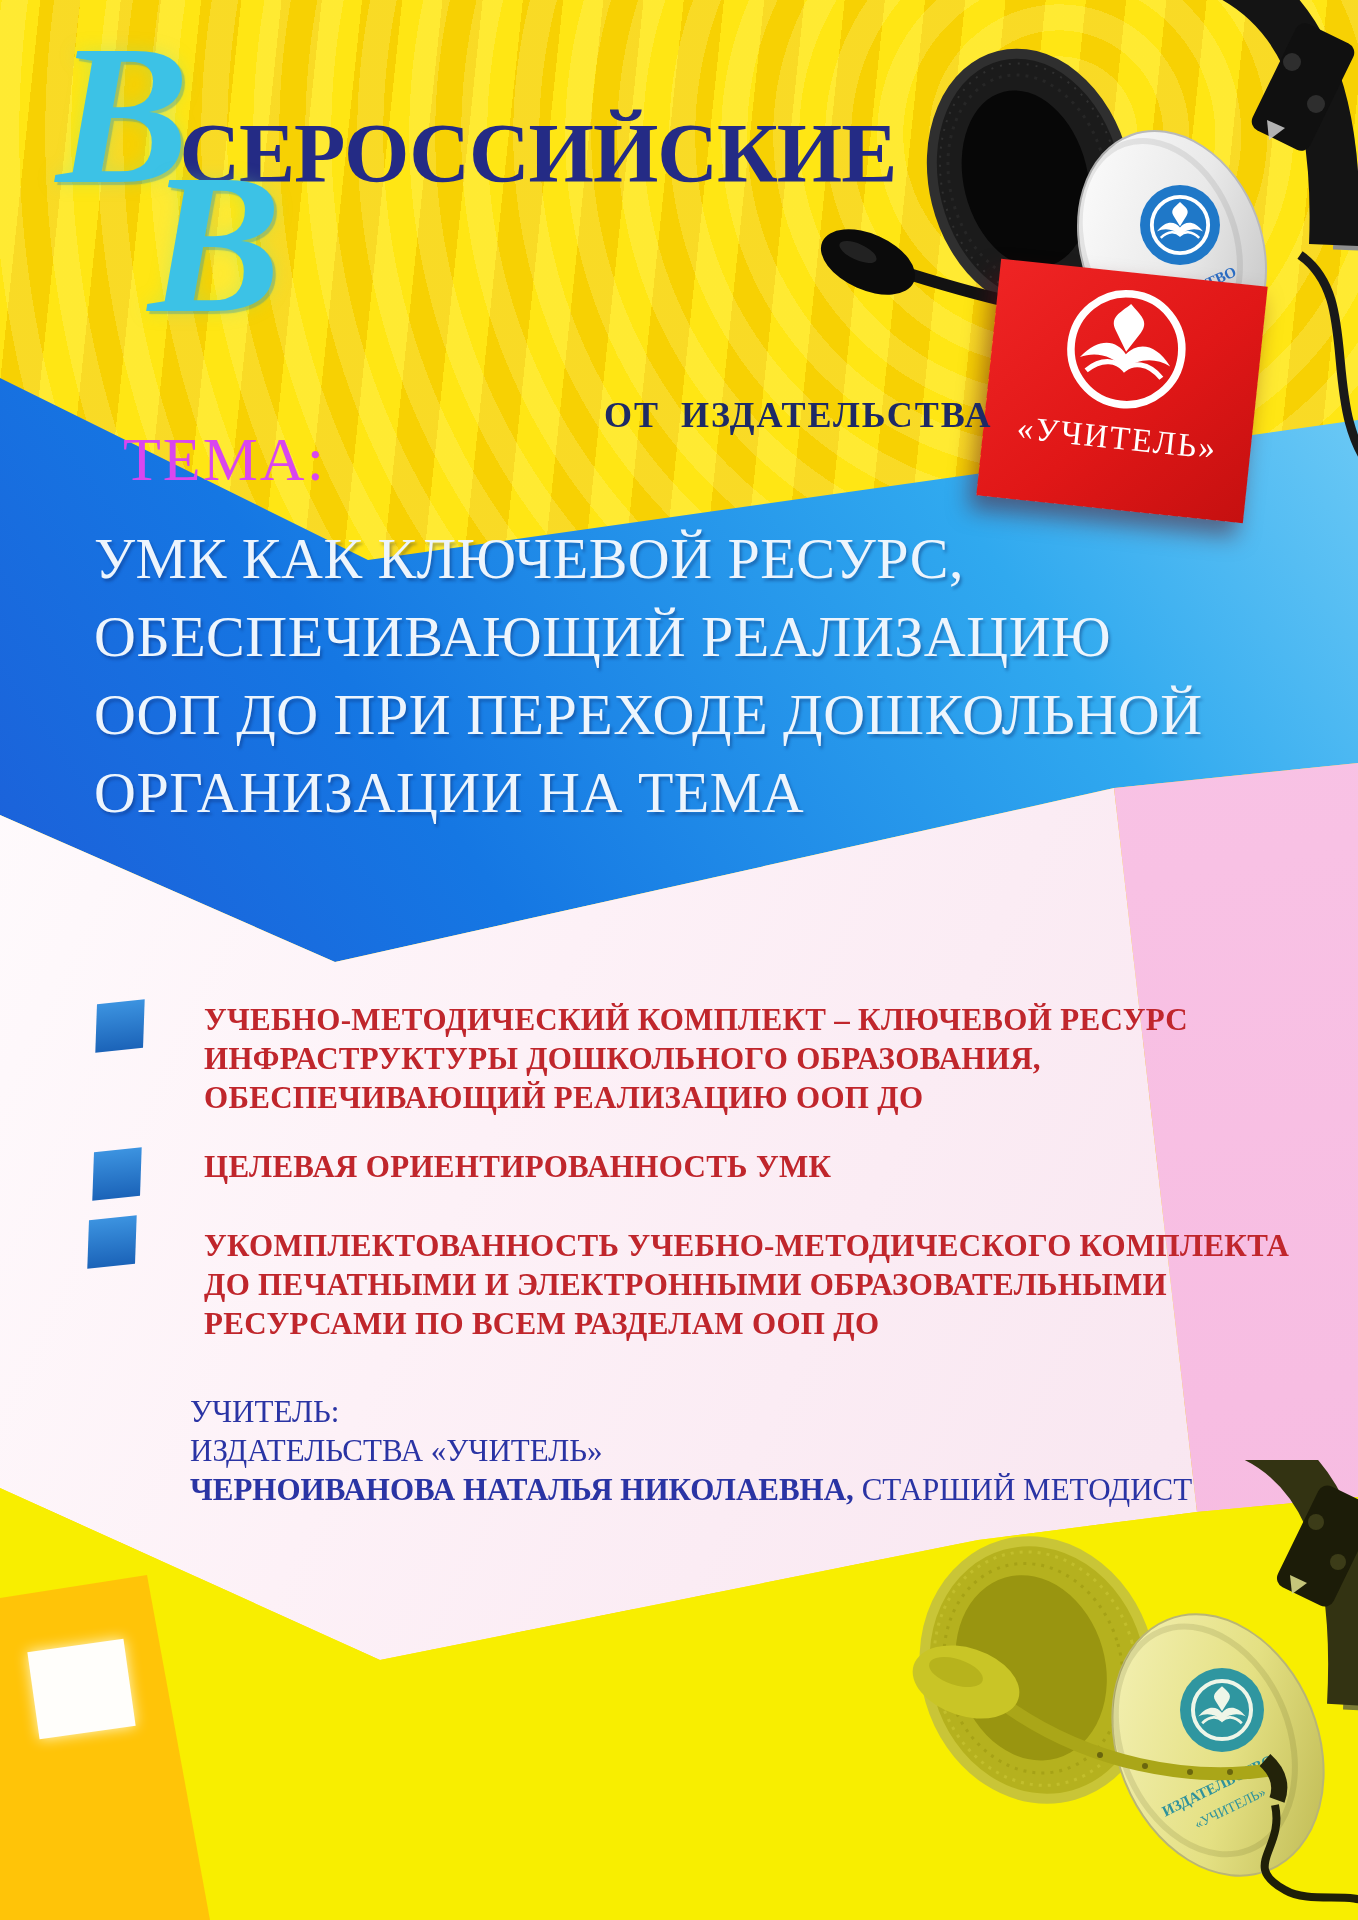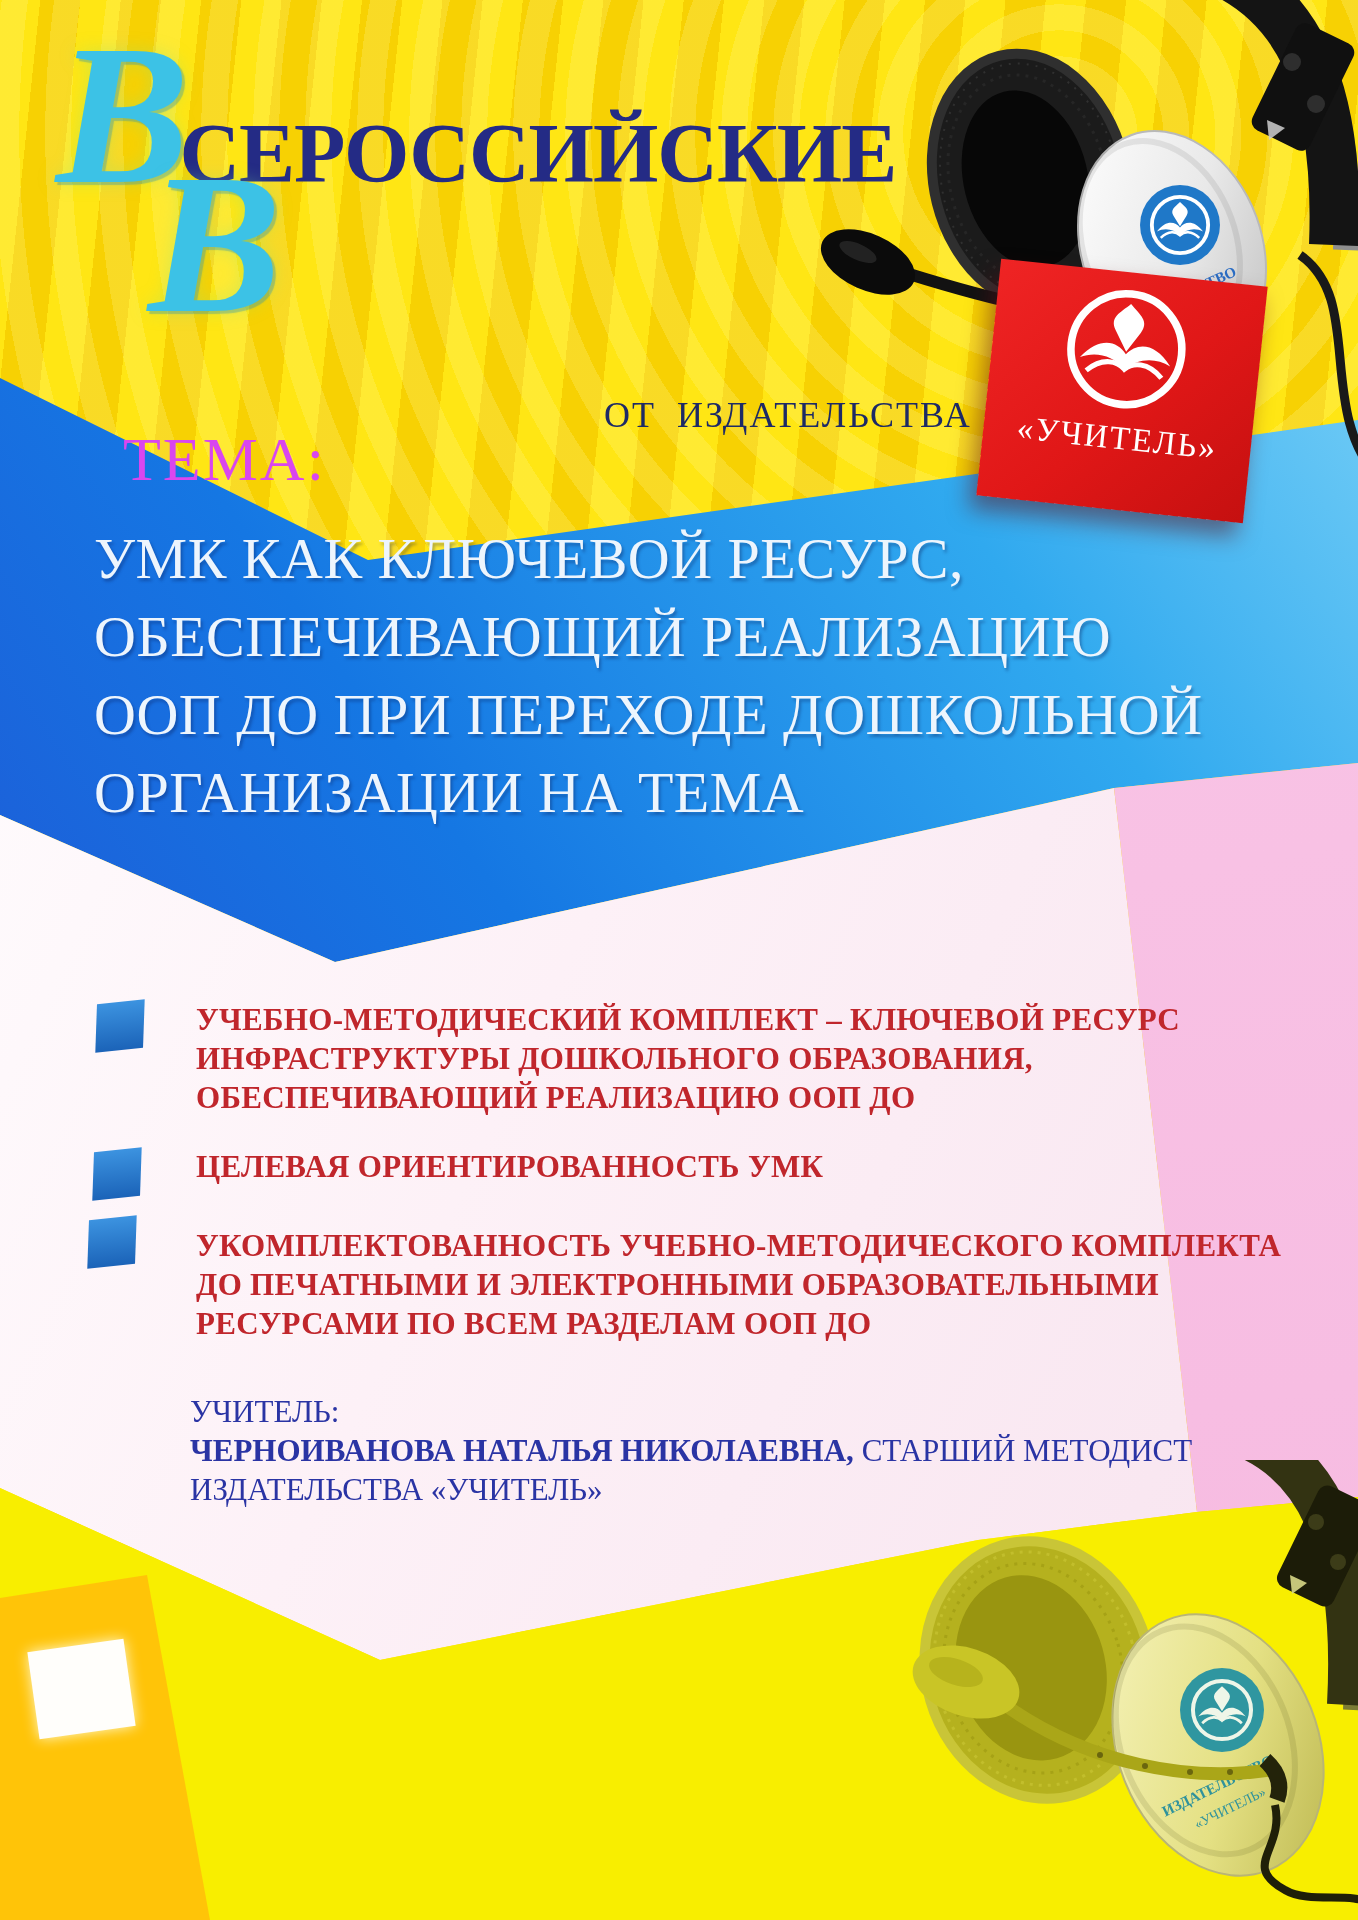--- a/index.html
+++ b/index.html
@@ -63,42 +63,42 @@
     font-style:italic;font-weight:700;font-size:200px;line-height:1;
     color:#3cc2e6;margin-right:-10px;
     text-shadow:3px 3px 1px rgba(32,140,185,.35),0 0 18px rgba(130,230,140,.35);
   }
   .mast-row-2 .big-v{position:relative;top:26px;}
   .mast-word{
     font-weight:700;font-size:84px;letter-spacing:-1px;color:#242b85;line-height:1;margin-top:36px;
   }
   .publisher-lead{
     position:absolute;z-index:6;left:604px;top:394px;
-    font-size:36px;letter-spacing:2px;word-spacing:10px;color:#1d2a66;font-weight:400;
+    font-size:36px;letter-spacing:2px;word-spacing:10px;color:#1d2a66;font-weight:700;
   }
   
   .topic-label{
     position:absolute;z-index:6;left:86px;top:424px;
     font-size:62px;color:#d946ef;letter-spacing:2px;margin-left:37px;
   }
   .topic-lines{position:absolute;z-index:6;left:94px;top:520px;}
   .topic-line{
     font-size:58px;line-height:78px;color:#edf5fd;letter-spacing:0.5px;
     text-shadow:2px 3px 3px rgba(10,30,90,.35);white-space:nowrap;
   }
   
   .bsq{
     position:absolute;z-index:6;width:48px;height:48px;
     background:linear-gradient(180deg,#3c93e0,#1b63b8);
     transform:rotate(-6deg) skewX(-8deg);
   }
   .bsq-1{left:96px;top:1002px;}
   .bsq-2{left:93px;top:1150px;}
   .bsq-3{left:88px;top:1218px;}
-  .btext{position:absolute;z-index:6;left:196px;}
+  .btext{position:absolute;z-index:6;left:204px;}
   .bt-1{top:1000px;}
   .bt-2{top:1147px;}
   .bt-3{top:1226px;}
   .bline{
     font-size:31px;line-height:39px;color:#c0262c;font-weight:600;
     letter-spacing:0.3px;white-space:nowrap;
   }
   
   .presenter{position:absolute;z-index:6;left:190px;top:1392px;}
   .presenter div{font-size:31px;line-height:39px;color:#2a34a4;white-space:nowrap;}
@@ -254,19 +254,19 @@
 
   <span class="bsq bsq-3"></span>
   <div class="btext bt-3">
     <div class="bline">УКОМПЛЕКТОВАННОСТЬ УЧЕБНО-МЕТОДИЧЕСКОГО КОМПЛЕКТА</div>
     <div class="bline">ДО ПЕЧАТНЫМИ И ЭЛЕКТРОННЫМИ ОБРАЗОВАТЕЛЬНЫМИ</div>
     <div class="bline">РЕСУРСАМИ ПО ВСЕМ РАЗДЕЛАМ ООП ДО</div>
   </div>
 
   <div class="presenter">
     <div>УЧИТЕЛЬ:</div>
+    <div>ИЗДАТЕЛЬСТВА «УЧИТЕЛЬ»</div>
     <div>
       <span class="presenter-name">ЧЕРНОИВАНОВА НАТАЛЬЯ НИКОЛАЕВНА,</span><span> СТАРШИЙ МЕТОДИСТ</span>
     </div>
-    <div>ИЗДАТЕЛЬСТВА «УЧИТЕЛЬ»</div>
   </div>
 
 </div>
 
 </body></html>

